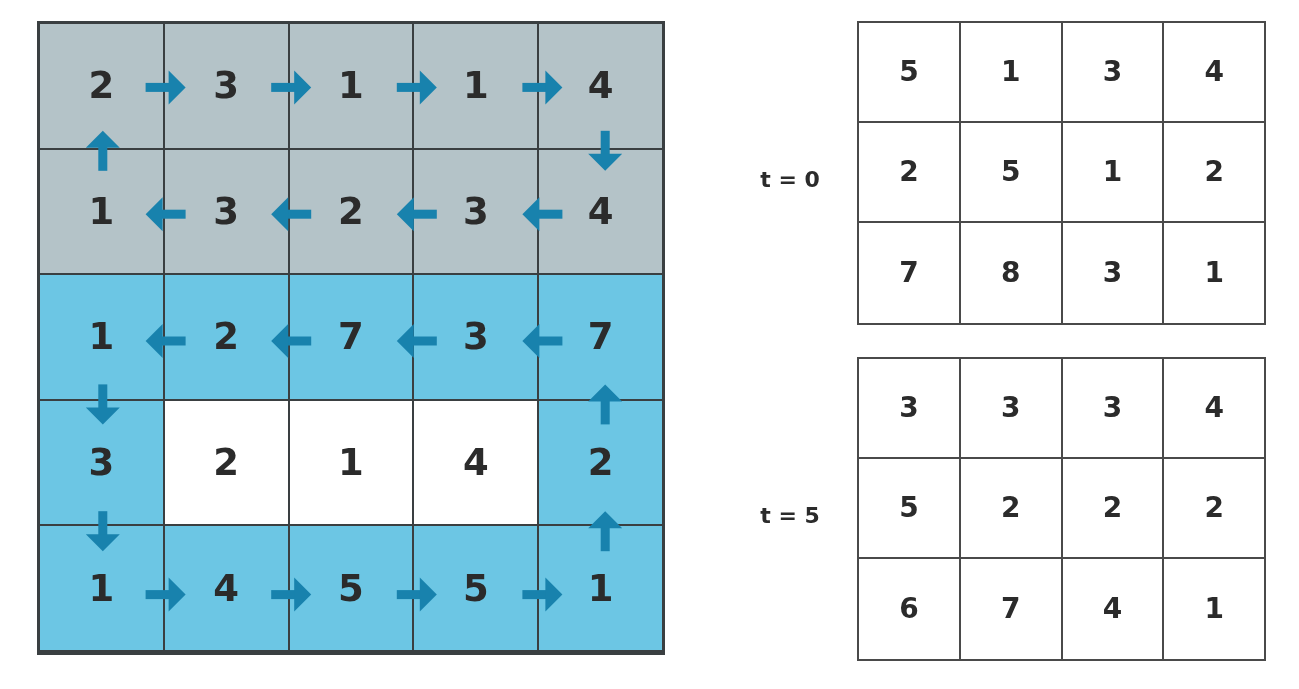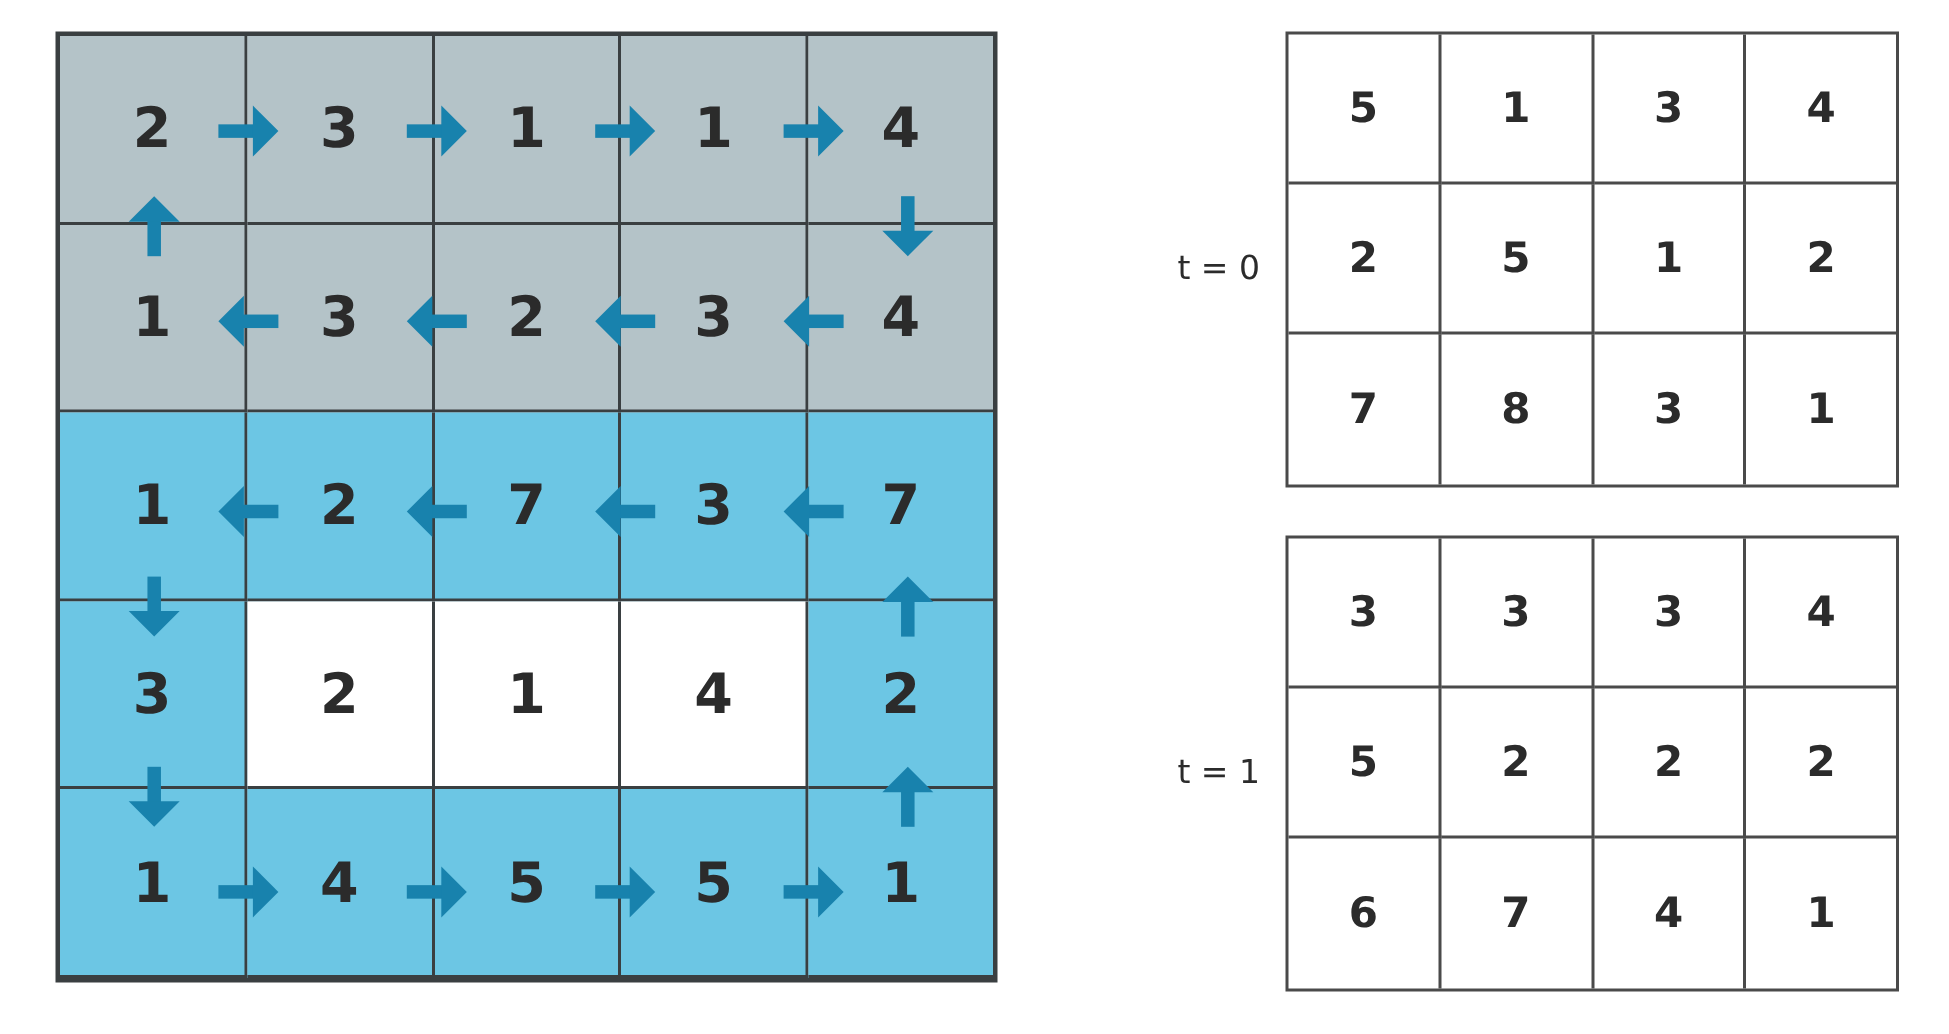--- a/index.html
+++ b/index.html
@@ -31,22 +31,22 @@
 
   
   #arrow-layer{position:absolute;left:0;top:0;width:628px;height:634px;pointer-events:none;}
 
   
   .table-block{position:absolute;}
   #table-t0{left:740px;top:21px;}
   #table-t1{left:740px;top:357px;}
   .table-label{
     position:absolute;left:0;top:146px;width:100px;
-    font-size:22px;font-weight:normal;color:#2b2b2b;
-    text-align:right;white-space:nowrap;
+    font-size:22px;font-weight:bold;color:#2b2b2b;
+    text-align:center;white-space:nowrap;
   }
   .value-table{
     position:absolute;left:117px;top:0;width:409px;height:304px;
     box-sizing:border-box;border:2px solid #4a4a4a;background:#fff;
   }
   .vt-row{display:flex;height:33.3333%;}
   .vt-cell{
     flex:1 1 0;box-sizing:border-box;
     border-right:2px solid #4a4a4a;border-bottom:2px solid #4a4a4a;
     display:flex;align-items:center;justify-content:center;
@@ -284,21 +284,21 @@
           <span class="vt-value">3</span>
         </div>
       <div class="vt-cell">
           <span class="vt-value">1</span>
         </div>
     </div>
   </div>
 </div>
 
 <div class="table-block" id="table-t1">
-  <div class="table-label">t = 1</div>
+  <div class="table-label">t = 5</div>
   <div class="value-table">
     <div class="vt-row">
       <div class="vt-cell">
           <span class="vt-value">3</span>
         </div>
       <div class="vt-cell">
           <span class="vt-value">3</span>
         </div>
       <div class="vt-cell">
           <span class="vt-value">3</span>

